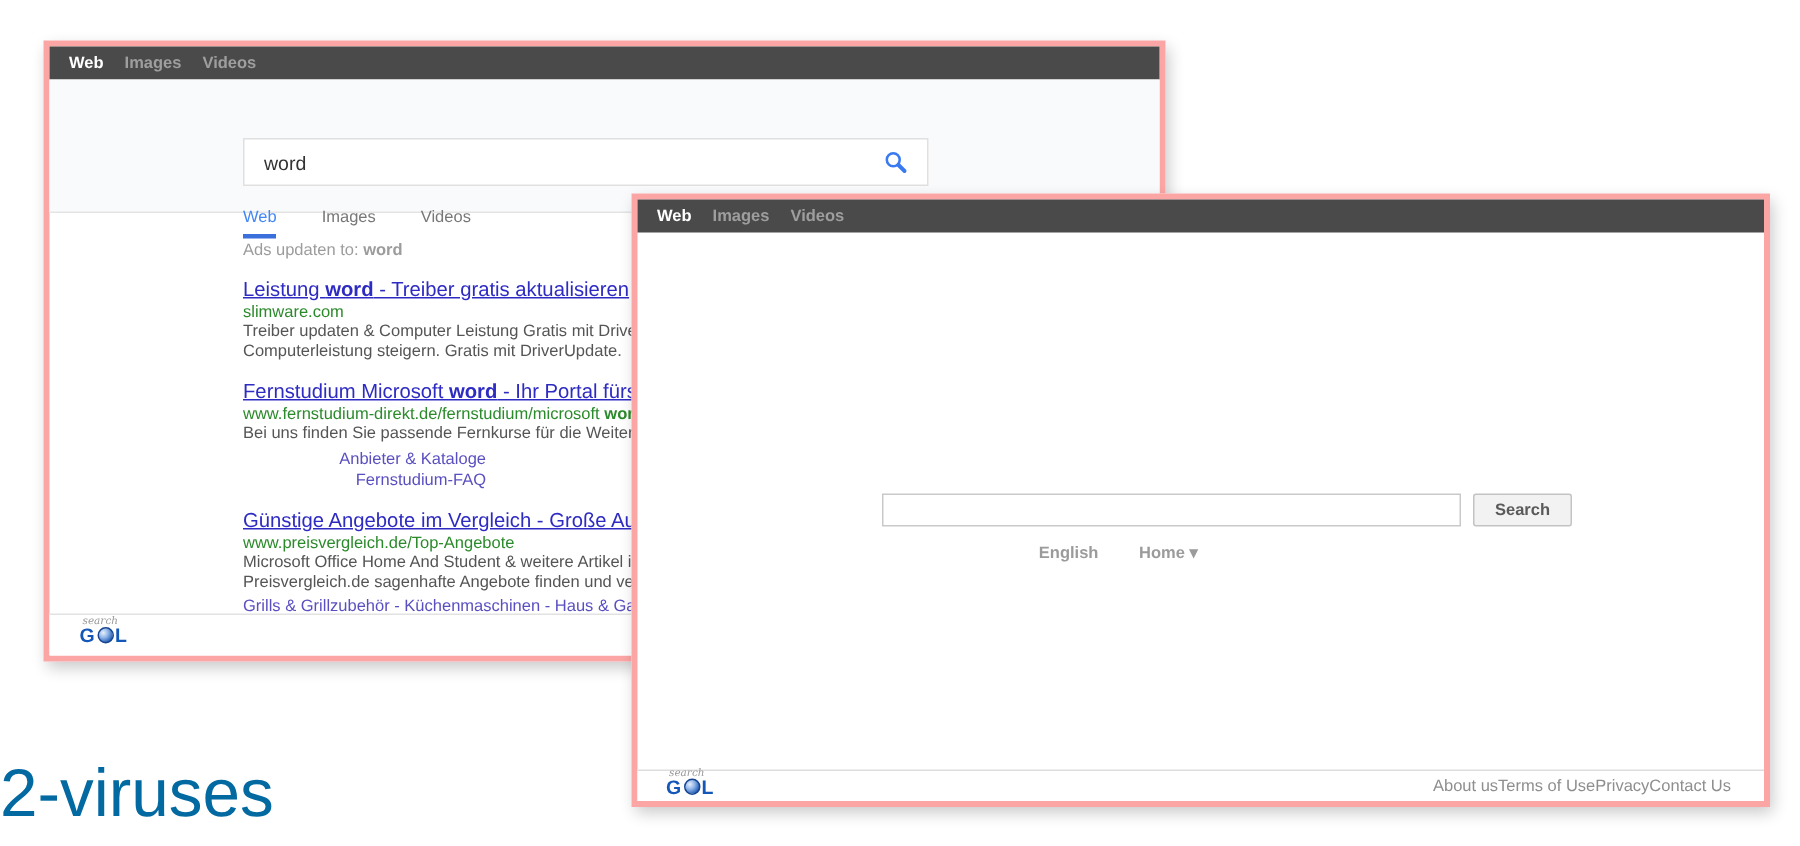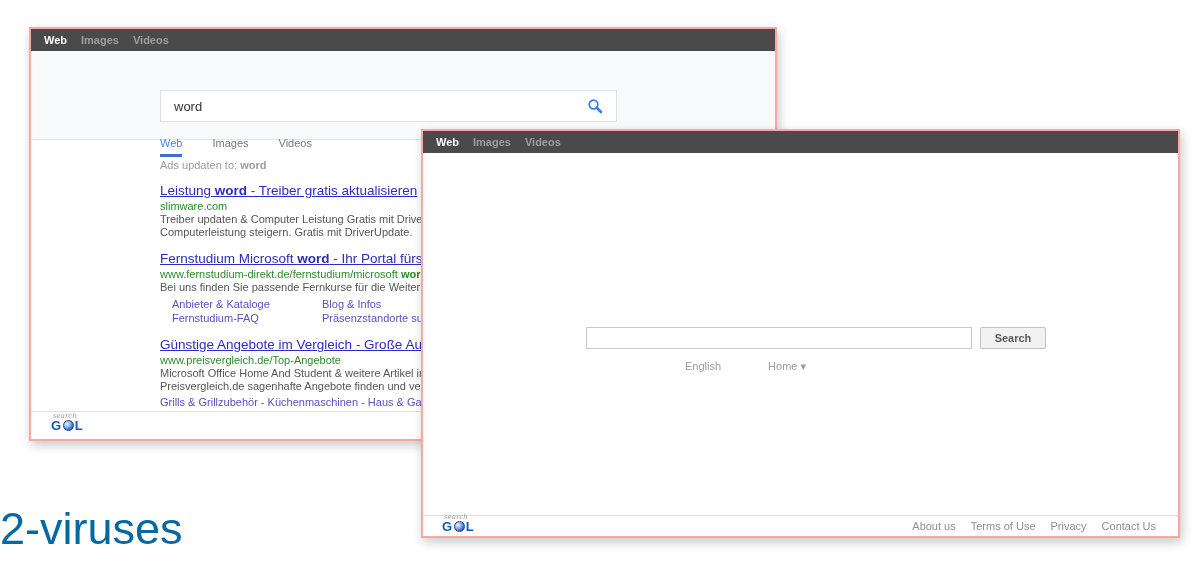--- a/index.html
+++ b/index.html
@@ -2,21 +2,21 @@
 <html><head>
 <meta charset="utf-8">
 <style>
   * { margin:0; padding:0; box-sizing:border-box; }
   html,body { width:1200px; height:564px; background:#ffffff; overflow:hidden;
               font-family:"Liberation Sans", sans-serif; position:relative; }
 
   .watermark { position:absolute; left:0px; top:503px; font-size:45px; color:#0369a1;
                letter-spacing:0px; z-index:0; }
 
-  .window { position:absolute; background:#ffffff; border:2px solid #fca5a5;
+  .window { position:absolute; background:#ffffff; border:4px solid #fca5a5;
             box-shadow:2px 4px 10px rgba(0,0,0,0.22); }
   #win-left  { left:29px;  top:27px;  width:748px; height:414px; z-index:1; }
   #win-right { left:421px; top:129px; width:759px; height:409px; z-index:2; }
 
   .topbar { height:22px; background:#4a4a4a; display:flex; align-items:center;
             padding-left:13px; gap:14px; font-size:11px; font-weight:bold; }
   .tb-active { color:#ffffff; cursor:pointer; }
   .tb { color:#9e9e9e; cursor:pointer; }
 
   
@@ -36,21 +36,21 @@
   .lw-content { position:absolute; left:129px; right:0; top:112px; bottom:28px;
                 overflow:hidden; white-space:nowrap; }
   .ads-label { margin-top:18px; font-size:11px; color:#9c9c9c; }
   .result { margin-top:11px; }
   .r-title { display:block; font-size:13.5px; color:#2e2bc2; text-decoration:underline;
              line-height:17px; cursor:pointer; }
   .r-url  { font-size:11px; color:#2b8a2b; line-height:14px; }
   .r-desc { font-size:11px; color:#555555; line-height:13px; }
   .sitelinks { display:grid; grid-template-columns:150px auto; margin:3px 0 0 12px;
                font-size:11px; color:#5a4fc0; line-height:14px; }
-  .sitelink { cursor:pointer; }
+  .sitelink { cursor:pointer;text-align:right; }
   .links-line { margin-top:3px; font-size:11px; color:#5a4fc0; cursor:pointer; }
 
   .lw-footer { position:absolute; left:0; right:0; bottom:0; height:28px;
                border-top:1px solid #e2e2e2; background:#fff;
                display:flex; align-items:center; padding-left:20px; }
 
   .logo { position:relative; display:inline-block; line-height:1; cursor:pointer; }
   .logo-script { position:absolute; top:-6px; left:2px; font-size:7px; color:#9a9a9a;
                  font-style:italic; font-family:"DejaVu Serif", serif; }
   .logo-main { font-size:13px; font-weight:bold; color:#1357b8; display:flex;
@@ -61,25 +61,25 @@
 
   
   .rw-input { position:absolute; left:163px; top:196px; width:386px; height:22px;
               border:1px solid #c9c9c9; background:#fff; font-family:inherit;
               font-size:12px; color:#333; padding:0 7px; outline:none; }
   .rw-btn { position:absolute; left:557px; top:196px; width:66px; height:22px;
             background:#f2f2f2; border:1px solid #c3c3c3; border-radius:2px;
             font-family:inherit; font-size:11px; font-weight:bold; color:#5a5a5a; cursor:pointer; }
   .rw-lang { position:absolute; left:0; right:110px; top:229px; text-align:center;
              font-size:11px; color:#9b9b9b; }
-  .rw-lang span { margin:0 22px; cursor:pointer; }
+  .rw-lang span { margin:0 12px; cursor:pointer;font-weight:bold; }
   .rw-footer { position:absolute; left:0; right:0; bottom:0; height:21px;
                border-top:1px solid #dddddd; background:#fff; display:flex;
                align-items:center; padding:0 22px 0 19px; }
-  .rw-links { margin-left:auto; display:flex; gap:15px; font-size:11px; color:#8e8e8e;align-items:flex-end; }
+  .rw-links { margin-left:auto; display:flex; font-size:11px; color:#8e8e8e;align-items:flex-end; }
   .rw-links span { cursor:pointer; }
 </style>
 </head>
 <body>
 
 <div class="watermark">2-viruses</div>
 
 <div id="win-left" class="window">
   <div class="topbar">
     <span class="tb-active">Web</span>

